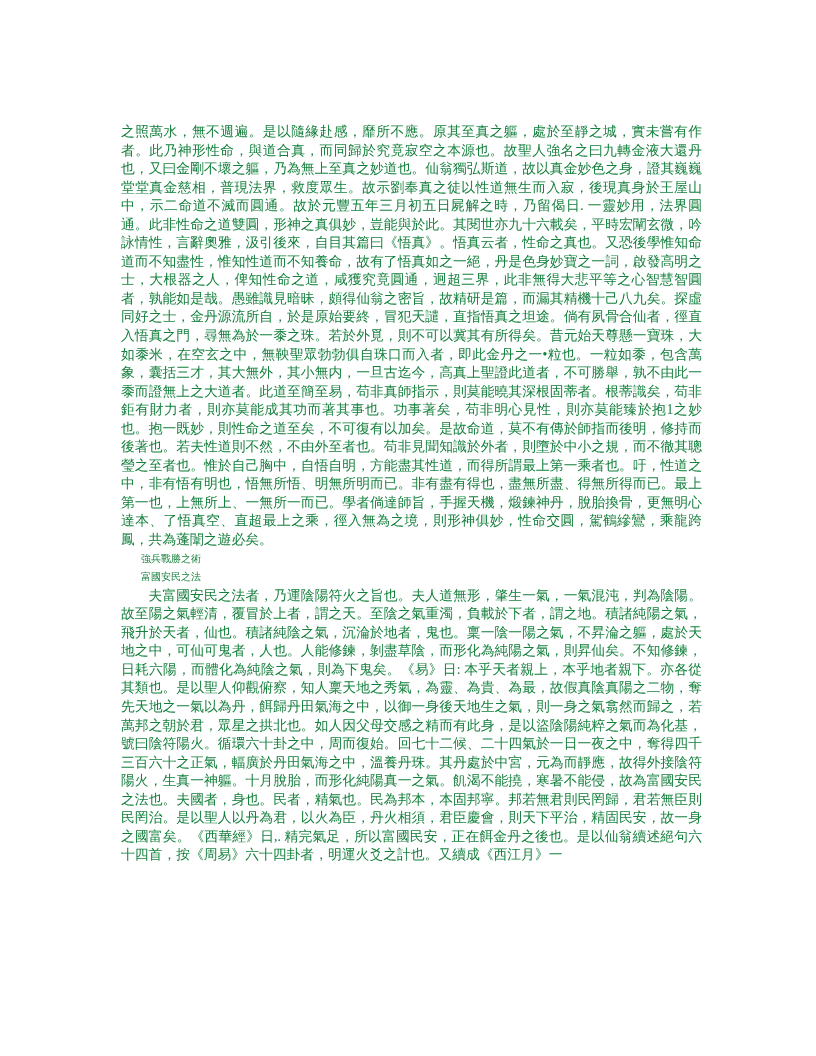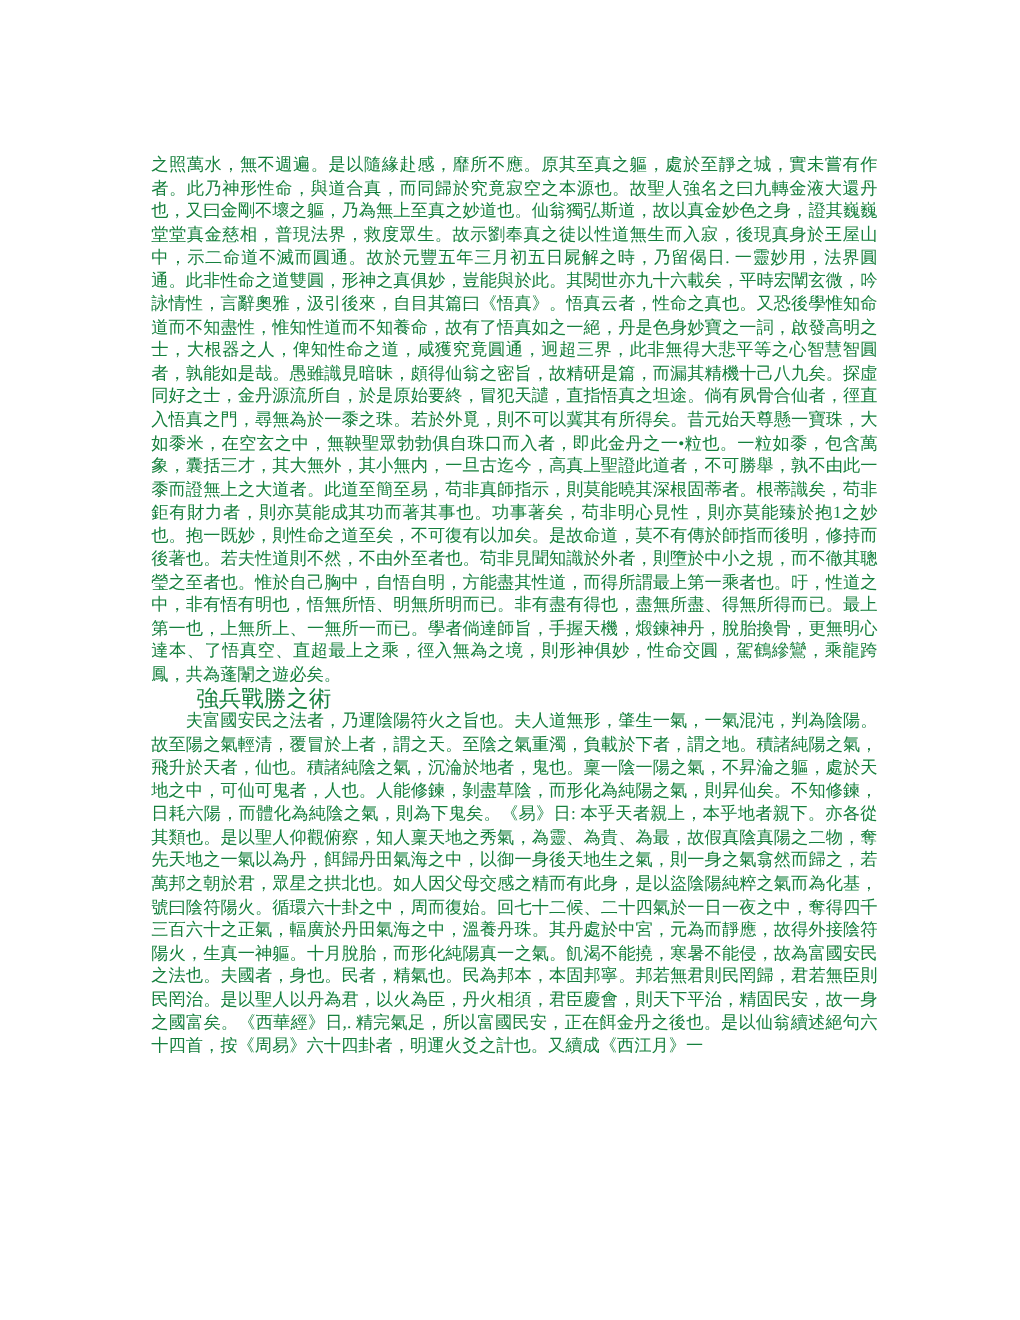--- a/index.html
+++ b/index.html
@@ -35,32 +35,33 @@
     word-break: break-all;
   }
   .para.indent {
     text-indent: 2em;
   }
   .section-heading {
     margin: 0;
     padding: 0;
     text-indent: 2em;
     font-weight: normal;
-    font-size: 18px;
+    font-size: 10px;
     line-height: 18.55px;
   }
 </style>
 </head>
 <body>
 
 <div class="page">
   <div class="content">
 
     <p class="para">之照萬水，無不週遍。是以隨緣赴感，靡所不應。原其至真之軀，處於至靜之城，實未嘗有作者。此乃神形性命，與道合真，而同歸於究竟寂空之本源也。故聖人強名之曰九轉金液大還丹也，又曰金剛不壞之軀，乃為無上至真之妙道也。仙翁獨弘斯道，故以真金妙色之身，證其巍巍堂堂真金慈相，普現法界，救度眾生。故示劉奉真之徒以性道無生而入寂，後現真身於王屋山中，示二命道不滅而圓通。故於元豐五年三月初五日屍解之時，乃留偈日. 一靈妙用，法界圓通。此非性命之道雙圓，形神之真俱妙，豈能與於此。其閱世亦九十六載矣，平時宏闡玄微，吟詠情性，言辭奧雅，汲引後來，自目其篇曰《悟真》。悟真云者，性命之真也。又恐後學惟知命道而不知盡性，惟知性道而不知養命，故有了悟真如之一絕，丹是色身妙寶之一詞，啟發高明之士，大根器之人，俾知性命之道，咸獲究竟圓通，迥超三界，此非無得大悲平等之心智慧智圓者，孰能如是哉。愚雖識見暗昧，頗得仙翁之密旨，故精研是篇，而漏其精機十己八九矣。探虛同好之士，金丹源流所自，於是原始要終，冒犯天譴，直指悟真之坦途。倘有夙骨合仙者，徑直入悟真之門，尋無為於一黍之珠。若於外覓，則不可以冀其有所得矣。昔元始天尊懸一寶珠，大如黍米，在空玄之中，無鞅聖眾勃勃俱自珠口而入者，即此金丹之一•粒也。一粒如黍，包含萬象，囊括三才，其大無外，其小無内，一旦古迄今，高真上聖證此道者，不可勝舉，孰不由此一黍而證無上之大道者。此道至簡至易，苟非真師指示，則莫能曉其深根固蒂者。根蒂識矣，苟非鉅有財力者，則亦莫能成其功而著其事也。功事著矣，苟非明心見性，則亦莫能臻於抱1之妙也。抱一既妙，則性命之道至矣，不可復有以加矣。是故命道，莫不有傳於師指而後明，修持而後著也。若夫性道則不然，不由外至者也。苟非見聞知識於外者，則墮於中小之規，而不徹其聰瑩之至者也。惟於自己胸中，自悟自明，方能盡其性道，而得所謂最上第一乘者也。吁，性道之中，非有悟有明也，悟無所悟、明無所明而已。非有盡有得也，盡無所盡、得無所得而已。最上第一也，上無所上、一無所一而已。學者倘達師旨，手握天機，煅鍊神丹，脫胎換骨，更無明心達本、了悟真空、直超最上之乘，徑入無為之境，則形神俱妙，性命交圓，駕鶴縿鸞，乘龍跨鳳，共為蓬闈之遊必矣。</p>
 
     <p class="section-heading">強兵戰勝之術</p>
 
 
+    <p class="section-heading">富國安民之法</p>
 
     <p class="para indent">夫富國安民之法者，乃運陰陽符火之旨也。夫人道無形，肇生一氣，一氣混沌，判為陰陽。故至陽之氣輕清，覆冒於上者，謂之天。至陰之氣重濁，負載於下者，謂之地。積諸純陽之氣，飛升於天者，仙也。積諸純陰之氣，沉淪於地者，鬼也。稟一陰一陽之氣，不昇淪之軀，處於天地之中，可仙可鬼者，人也。人能修鍊，剝盡草陰，而形化為純陽之氣，則昇仙矣。不知修鍊，日耗六陽，而體化為純陰之氣，則為下鬼矣。《易》日: 本乎天者親上，本乎地者親下。亦各從其類也。是以聖人仰觀俯察，知人稟天地之秀氣，為靈、為貴、為最，故假真陰真陽之二物，奪先天地之一氣以為丹，餌歸丹田氣海之中，以御一身後天地生之氣，則一身之氣翕然而歸之，若萬邦之朝於君，眾星之拱北也。如人因父母交感之精而有此身，是以盜陰陽純粹之氣而為化基，號曰陰符陽火。循環六十卦之中，周而復始。回七十二候、二十四氣於一日一夜之中，奪得四千三百六十之正氣，輻廣於丹田氣海之中，溫養丹珠。其丹處於中宮，元為而靜應，故得外接陰符陽火，生真一神軀。十月脫胎，而形化純陽真一之氣。飢渴不能撓，寒暑不能侵，故為富國安民之法也。夫國者，身也。民者，精氣也。民為邦本，本固邦寧。邦若無君則民罔歸，君若無臣則民罔治。是以聖人以丹為君，以火為臣，丹火相須，君臣慶會，則天下平治，精固民安，故一身之國富矣。《西華經》日,. 精完氣足，所以富國民安，正在餌金丹之後也。是以仙翁續述絕句六十四首，按《周易》六十四卦者，明運火爻之計也。又續成《西江月》一</p>
 
   </div>
 </div>
 
 </body></html>

